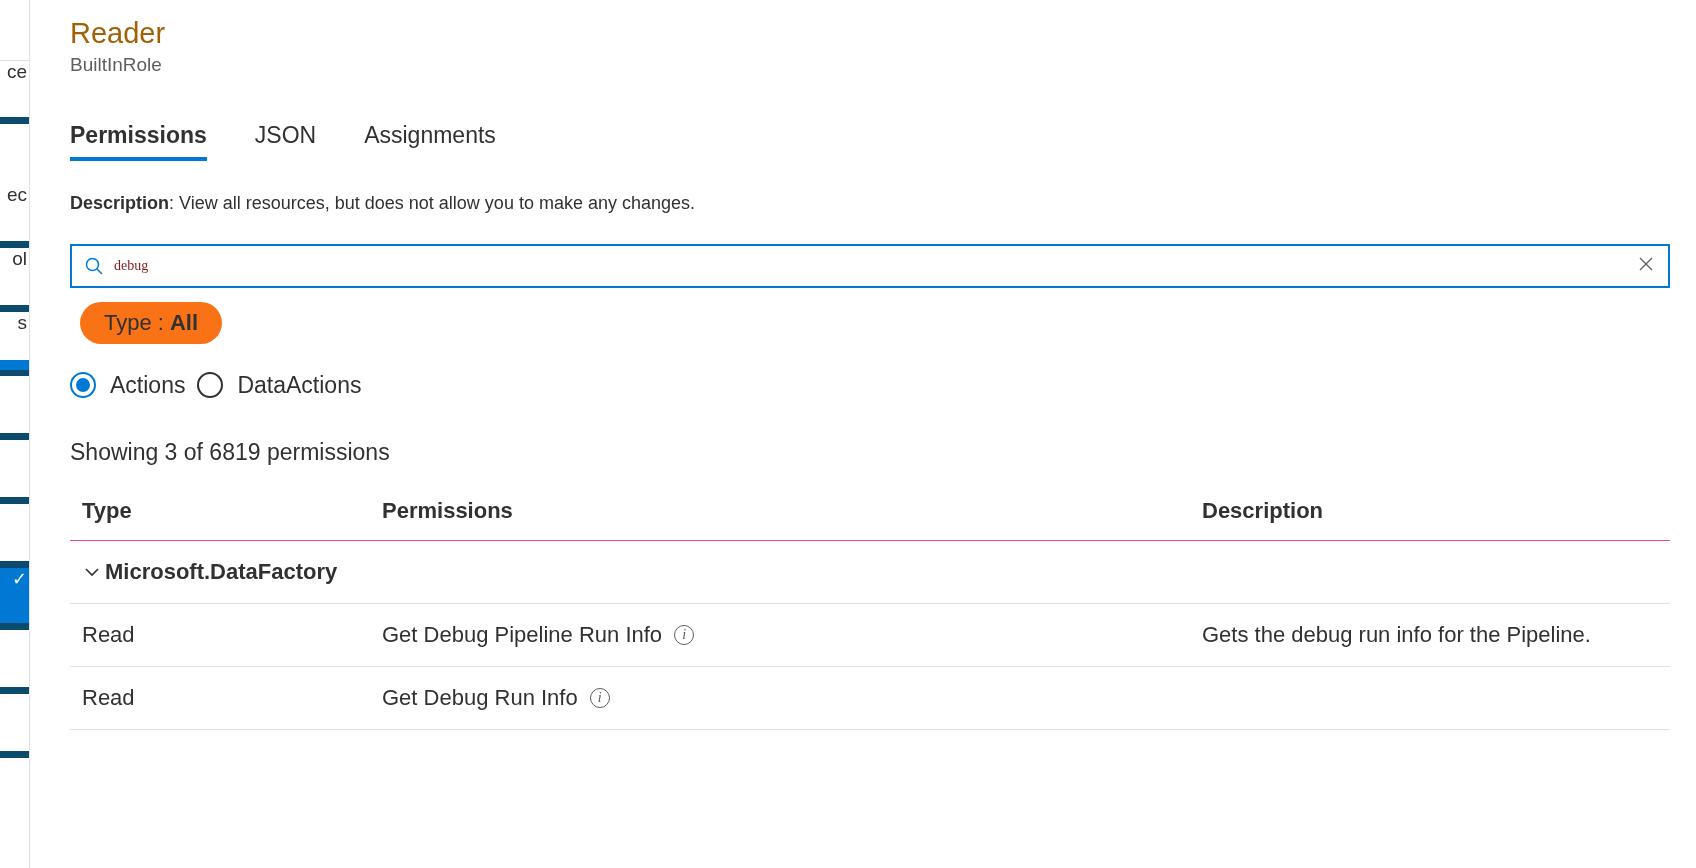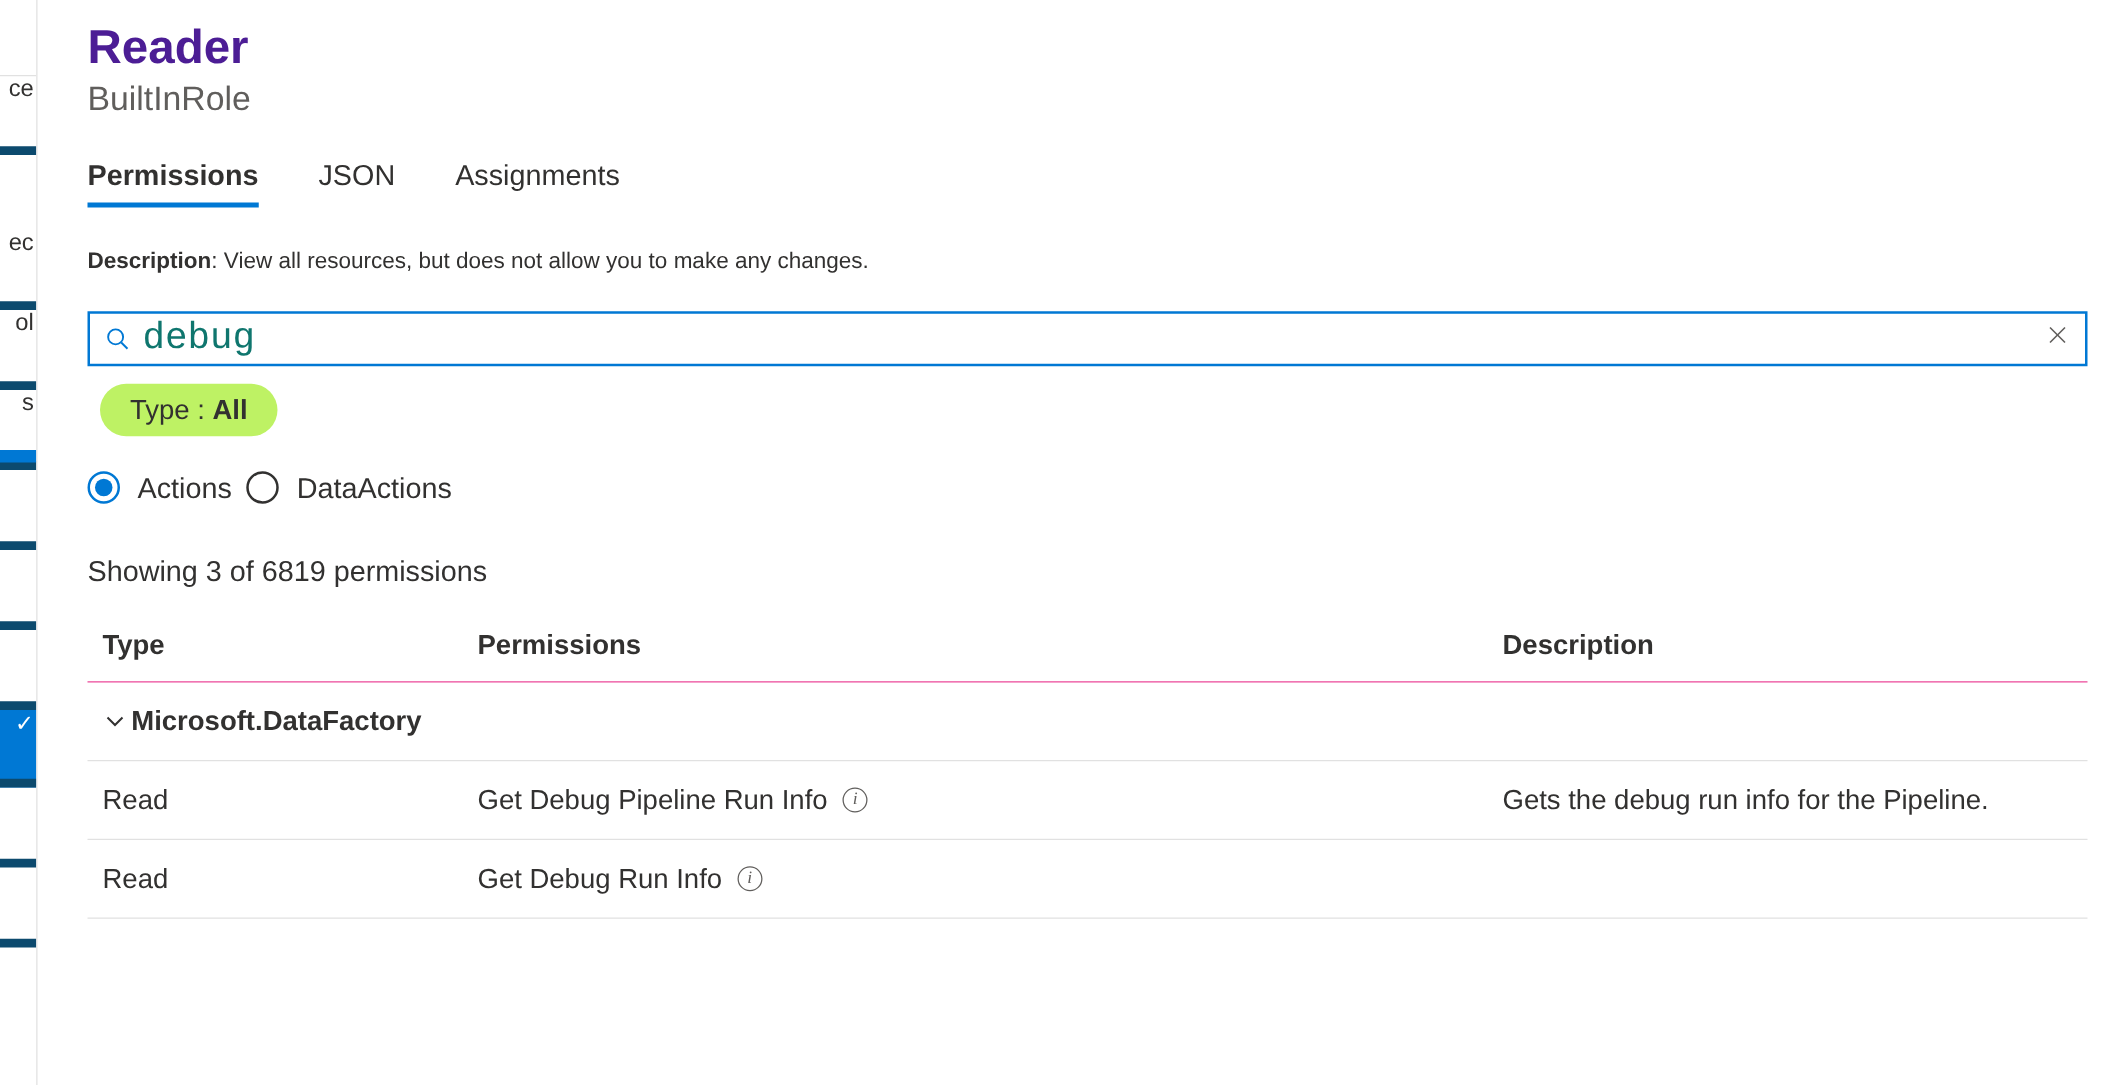--- a/index.html
+++ b/index.html
@@ -55,30 +55,30 @@
     }
     .check-icon {
       font-size: 18px;
     }
     .main {
       flex: 1;
       padding: 18px 0 0 40px;
       overflow: hidden;
     }
     .page-title {
-      font-size: 38px;
-      font-weight: 700;
-      color: #4c1d95;
+      font-size: 29px;
+      font-weight: 400;
+      color: #a16207;
       line-height: 1.1;
       margin-bottom: 4px;
     }
     .page-subtitle {
-      font-size: 27px;
+      font-size: 19px;
       color: #605e5c;
-      margin-bottom: 32px;
+      margin-bottom: 46px;
     }
     .tabs {
       display: flex;
       gap: 48px;
       margin-bottom: 34px;
     }
     .tab {
       font-size: 23px;
       color: #323130;
       padding-bottom: 10px;
@@ -116,34 +116,34 @@
     .search-icon-svg {
       width: 20px;
       height: 20px;
       flex-shrink: 0;
       margin-right: 10px;
     }
     .search-input {
       flex: 1;
       border: none;
       outline: none;
-      font-size: 30px;
-      font-family: Liberation Mono, monospace;
-      color: #0f766e;
+      font-size: 14px;
+      font-family: Liberation Serif, serif;
+      color: #7f1d1d;
     }
     .clear-icon {
       font-size: 20px;
       color: #605e5c;
       cursor: pointer;
       padding: 0 4px;
     }
     .filter-pill {
       display: inline-flex;
       align-items: center;
-      background: #bef264;
+      background: #f97316;
       border-radius: 22px;
       padding: 8px 24px;
       font-size: 22px;
       margin-left: 10px;
       margin-bottom: 28px;
       cursor: pointer;
     }
     .filter-pill .pill-value {
       font-weight: 700;
       margin-left: 6px;

